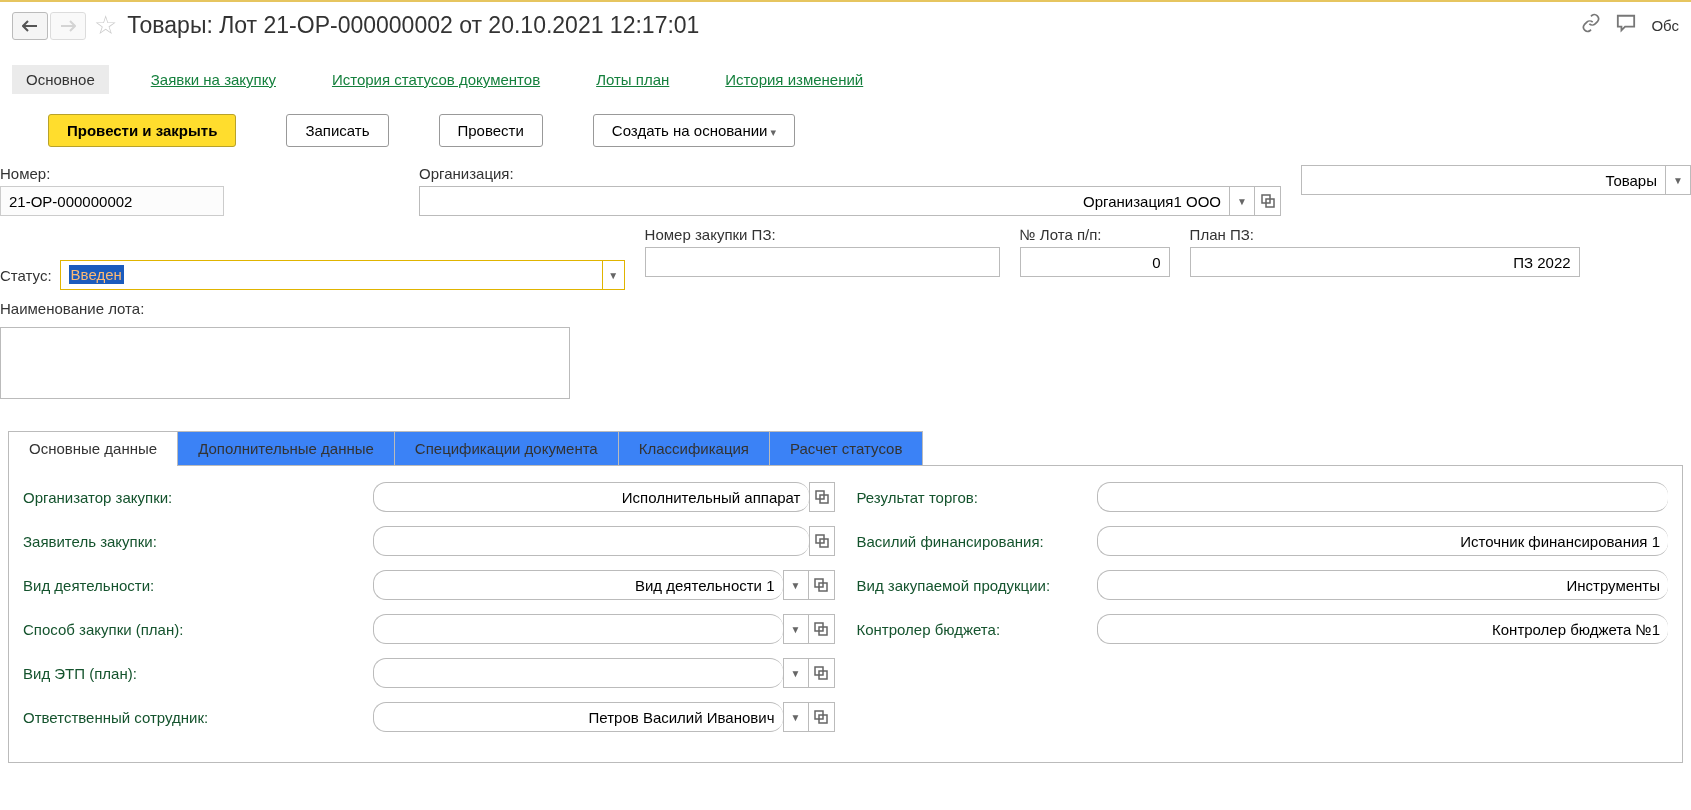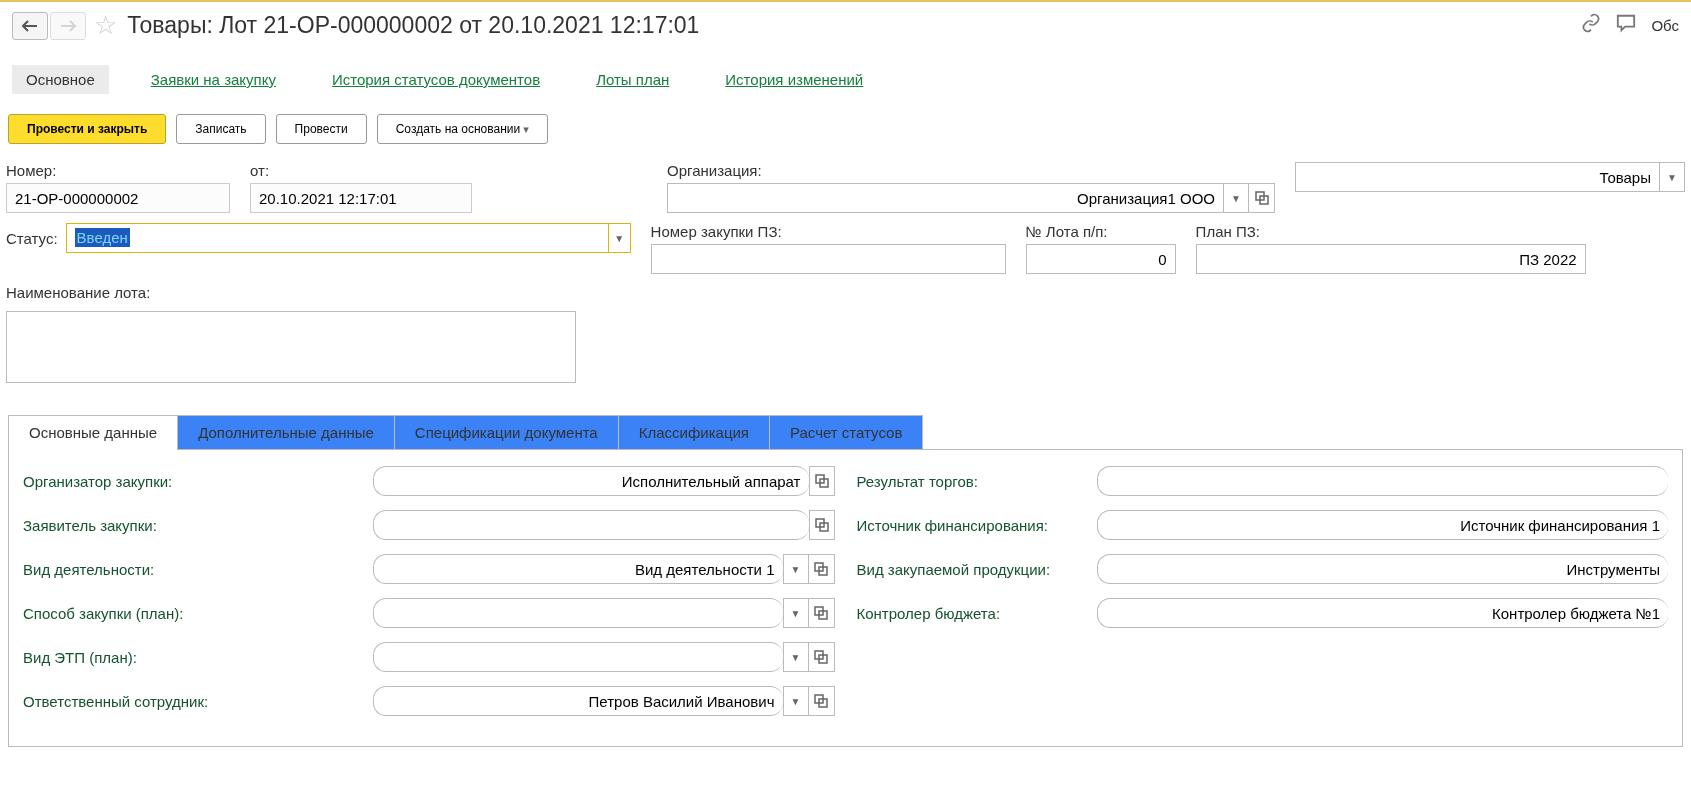--- a/index.html
+++ b/index.html
@@ -73,38 +73,39 @@
     display: flex;
     gap: 10px;
     padding: 10px 8px;
   }
   .btn {
     padding: 7px 18px;
     border: 1px solid #999;
     border-radius: 3px;
     background: #fff;
     cursor: pointer;
-    font-size: 12px;
+    font-size: 15px;
+    margin-left: 40px;
   }
   .btn-primary {
     background: #ffdd2d;
     border: 1px solid #b8a22a;
     font-weight: bold;
   }
   .btn-dropdown::after {
     content: " ▾";
     color: #666;
     font-size: 11px;
   }
 
-  .form-area { padding: 8px 6px; }
+  .form-area { padding: 8px 0; }
   .row { display: flex; gap: 20px; margin-bottom: 10px; align-items: flex-start; }
   .field { display: flex; flex-direction: column; }
   .field-label { margin-bottom: 4px; color: #333; font-size: 15px; }
-  .hfield { display: flex; align-items: center; gap: 8px; }
+  .hfield { display: flex; align-items: center; gap: 8px; margin-top: 34px; }
   .hfield .field-label { margin-bottom: 0; }
   .input {
     border: 1px solid #bbb;
     padding: 5px 8px;
     font-size: 15px;
     height: 30px;
     background: #fff;
     text-align: right;
   }
   .readonly-input {
@@ -145,21 +146,21 @@
   .status-input {
     border: none;
     outline: none;
     padding: 5px 8px;
     height: 28px;
     font-size: 15px;
     flex: 1;
   }
   .status-input .sel {
     background: #1a5bbd;
-    color: #7dd3fc;
+    color: #fdba74;
     padding: 1px 2px;
   }
   .status-dd {
     width: 22px;
     border-left: 1px solid #e0b400;
     display: flex;
     align-items: center;
     justify-content: center;
     font-size: 10px;
     color: #666;
@@ -256,24 +257,20 @@
   <button class="btn">Провести</button>
   <button class="btn btn-dropdown">Создать на основании</button>
 </div>
 
 <div class="form-area">
   <div class="row">
     <div class="field" style="width:224px;">
       <span class="field-label">Номер:</span>
       <input class="readonly-input" readonly="" value="21-ОР-000000002" style="">
     </div>
-    <div class="field" style="width:222px;">
-      <span class="field-label">от:</span>
-      <input class="readonly-input" readonly="" value="20.10.2021 12:17:01" style="">
-    </div>
     <div class="field" style="flex:1; margin-left:175px;">
       <span class="field-label">Организация:</span>
       <div class="input-group">
         <input class="input" value="Организация1 ООО" style="">
         <div class="icon-btn dropdown">▼</div>
         <div class="icon-btn">
             <svg class="expand-svg" viewBox="0 0 14 14" fill="none" stroke="#666" stroke-width="1.5">
               <rect x="1" y="1" width="8" height="8"></rect>
               <rect x="5" y="5" width="8" height="8"></rect>
             </svg>
@@ -420,21 +417,21 @@
       <div class="panel-col right">
         <div class="form-row">
           <span class="lbl">Результат торгов:</span>
           <div class="ctrl">
               <div class="input-group">
             <input class="input" value="" style="">
           </div>
             </div>
         </div>
         <div class="form-row">
-          <span class="lbl">Источник финансирования:</span>
+          <span class="lbl">Василий финансирования:</span>
           <div class="ctrl">
               <div class="input-group">
             <input class="input" value="Источник финансирования 1" style="">
           </div>
             </div>
         </div>
         <div class="form-row">
           <span class="lbl">Вид закупаемой продукции:</span>
           <div class="ctrl">
               <div class="input-group">

